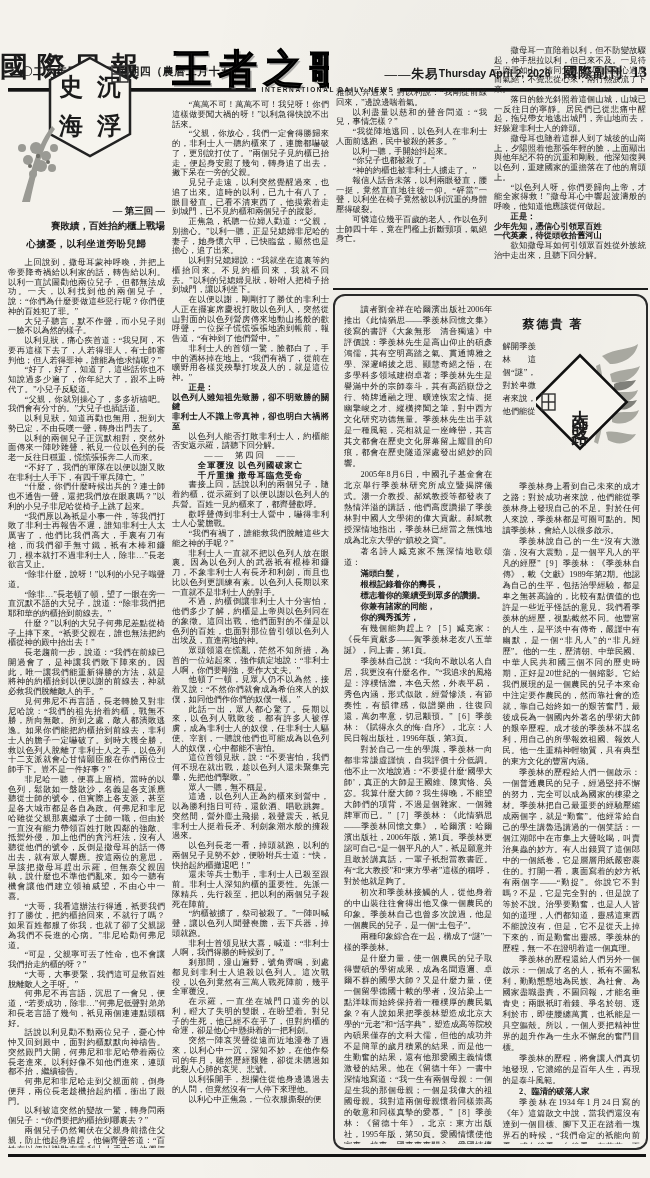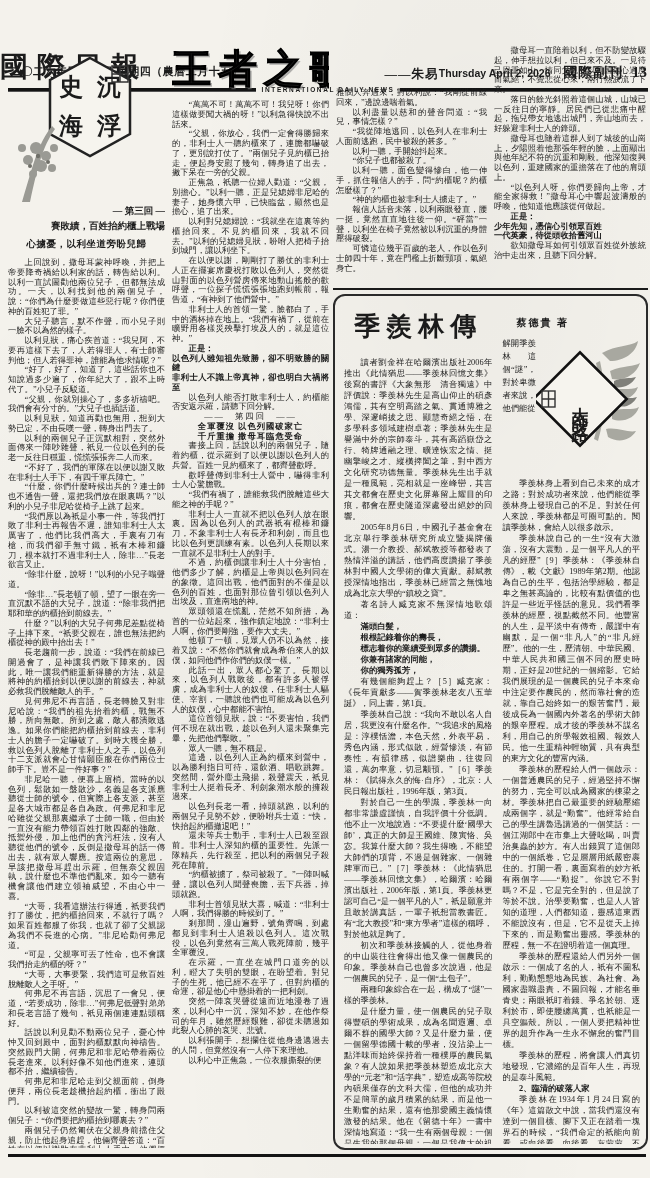--- a/index.html
+++ b/index.html
@@ -46,21 +46,21 @@
   .bottom-rule{position:absolute;left:8px;top:1154px;width:638px;height:2.5px;background:#141414;}
   
   .jbox{position:absolute;left:333px;top:294px;width:315px;height:856px;border:2px solid #2a2a2a;border-radius:12px;
     box-sizing:border-box;padding:8px 6px 4px 9px;overflow:hidden;}
   .jbox-cols{display:flex;gap:10px;height:100%;}
   .jcolA{width:151px;overflow:hidden;}
   .jcolB{width:140px;overflow:hidden;}
   .jcolA p,.jcolB p{margin:0;font-size:8.3px;line-height:11px;text-align:justify;text-indent:2em;}
   .jcolA p.b,.jcolB p.b{font-weight:bold;}
   .j-title{font-size:26px;font-weight:900;letter-spacing:6px;text-align:center;white-space:nowrap;margin:5px 0 13px;}
-  .j-author{font-size:10px;font-weight:bold;letter-spacing:2px;margin:12px 0 7px 14px;}
+  .j-author{font-size:12px;font-weight:bold;letter-spacing:2px;margin:12px 0 7px 20px;}
   .jb-top{display:flex;margin-bottom:3px;}
   .jb-intro{width:36px;font-size:8.3px;line-height:13px;text-align:justify;}
   .d-logo{position:relative;width:104px;height:138px;flex:none;}
   .d-logo svg{position:absolute;left:0;top:0;}
   .d-chars{position:absolute;left:14px;top:8px;width:60px;height:120px;display:flex;align-items:center;justify-content:center;
     writing-mode:vertical-rl;font-size:17px;font-weight:900;letter-spacing:6px;}
 </style>
 </head>
 <body>
 
@@ -146,20 +146,21 @@
         <p>以利被這突然的變故一驚，轉身問兩個兒子：“你們要把約櫃抬到哪裏去？”</p>
         <p>兩個兒子仍然匍伏在父親身前擋住父親，防止他起身追趕，他倆齊聲答道：“百姓在以便以謝敗在非利士人手中，他們便打發人來將耶和華的約櫃抬上去。為了確保約櫃的安全，我們願意一同前往。”</p>
       </div>
   </div>
 
   <div class="col c2">
     <div class="s1-title">王者之歌</div>
     <div>
         <p>“萬萬不可！萬萬不可！我兒呀！你們這樣做要闖大禍的呀！”以利急得快說不出話來。</p>
         <p>“父親，你放心，我們一定會得勝歸來的，非利士人一聽約櫃來了，連膽都嚇破了，更別說打仗了。”兩個兒子見約櫃已抬走，便起身安慰了幾句，轉身追了出去，撇下呆在一旁的父親。</p>
+        <p>見兒子走遠，以利突然覺醒過來，也追了出來。這時的以利，已九十有八了，眼目發直，已看不清東西了，他摸索着走到城門，已不見約櫃和兩個兒子的蹤影。</p>
         <p>正焦急，衹聽一位婦人勸道：“父親，別擔心。”以利一聽，正是兒媳婦非尼哈的妻子，她身懷六甲，已快臨盆，顯然也是擔心，追了出來。</p>
         <p>以利對兒媳婦說：“我就坐在這裏等約櫃抬回來。不見約櫃回來，我就不回去。”以利的兒媳婦見狀，吩咐人把椅子抬到城門，讓以利坐下。</p>
         <p>在以便以謝，剛剛打了勝仗的非利士人正在擺宴席慶祝打敗以色列人，突然從山對面的以色列營房傳來地動山搖般的歡呼聲，一位探子慌慌張張地跑到帳前，報告道，“有神到了他們營中。”</p>
         <p>非利士人的首領一驚，臉都白了，手中的酒杯掉在地上。“我們有禍了，從前在曠野用各樣災殃擊打埃及人的，就是這位神。”</p>
         <p class="b">正是：</p>
         <p class="b ni">以色列人雖知祖先致勝，卻不明致勝的關鍵</p>
         <p class="b ni">非利士人不識上帝真神，卻也明白大禍將至</p>
         <p>以色列人能否打敗非利士人，約櫃能否安返示羅，請聽下回分解。</p>
         <p class="c">——　第四回　——</p>
         <p class="bc">全軍覆沒 以色列國破家亡</p>
@@ -188,21 +189,20 @@
   </div>
 
   <div class="col c3">
     <div class="s1-author">——朱易</div>
     <div>
         <p class="ni">雅憫人奔過來，對以利說：“我剛從前線回來，”邊說邊喘着氣。</p>
         <p>以利盡量以慈和的聲音問道：“我兒，事情怎樣？”</p>
         <p>“我從陣地逃回，以色列人在非利士人面前逃跑，民中被殺的甚多。”</p>
         <p>以利一聽，手開始抖起來。</p>
         <p>“你兒子也都被殺了。”</p>
-        <p>以利一聽，面色變得慘白，他一伸手，抓住報信人的手，問“約櫃呢？約櫃怎麼樣了？”</p>
         <p>“神的約櫃也被非利士人擄走了。”</p>
         <p>報信人話音未落，以利兩眼發直，腰一挺，竟然直直地往後一仰。“砰當”一聲，以利坐在椅子竟然被以利沉重的身體壓得破裂。</p>
         <p>可憐這位幾乎百歲的老人，作以色列士師四十年，竟在門檻上折斷頸項，氣絕身亡。</p>
       </div>
   </div>
 
   <div class="col c4">
     <div>
         <p>撒母耳一直陪着以利，但不防變故驟起，伸手想拉以利，但已來不及。一見待己恩重如山、情同父親的以利因傷心過度而氣絕，不覺悲從心來，兩行熱淚流了下來。</p>
         <p>落日的餘光斜照着這個山城，山城已一反往日的寧靜。居民們已從悲痛中醒起，拖兒帶女地逃出城門，奔山地而去，好躲避非利士人的鋒頭。</p>
@@ -213,21 +213,20 @@
         <p class="b ni">一代英豪，待從頭收拾舊河山</p>
         <p>欲知撒母耳如何引領眾百姓從外族統治中走出來，且聽下回分解。</p>
       </div>
   </div>
 
   <div class="rule34"></div>
 
   <div class="jbox">
     <div class="jbox-cols">
       <div class="jcolA">
-        <div class="j-title">季羨林傳</div>
         <div>
             <p>讀者劉金祥在哈爾濱出版社2006年推出《此情猶思——季羨林回憶文集》後寫的書評《大象無形　清音獨遠》中評價說：季羨林先生是高山仰止的碩彥鴻儒，其有空明高踏之氣、貫通博雅之學、深邃峭拔之思、顯慧奇絕之悟，在多學科多領域建樹卓著；季羨林先生是譽滿中外的宗師泰斗，其有高蹈嶽岱之行、犄牌通融之理、曠達恢宏之情、挺幽擎峻之才、縱橫捭闔之筆，對中西方文化研究功德無量。季羨林先生出手就是一種風範，亮相就是一座峰巒，其言其文都會在歷史文化屏幕留上耀目的印痕，都會在歷史隧道深處發出絕妙的回響。</p>
             <p>2005年8月6日，中國孔子基金會在北京舉行季羨林研究所成立暨揭牌儀式。湯一介教授、郝斌教授等都發表了熱情洋溢的講話，他們高度讚揚了季羨林對中國人文學術的偉大貢獻。郝斌教授深情地指出，季羨林已經當之無愧地成為北京大學的“鎮校之寶”。</p>
             <p>著名詩人臧克家不無深情地歌頌道：</p>
             <p class="b">滿頭白髮，</p>
             <p class="b">根根記錄着你的壽長，</p>
             <p class="b">標志着你的業績受到眾多的讚揚。</p>
             <p class="b">你兼有諸家的同能，</p>
             <p class="b">你的獨秀孤芳，</p>
             <p>有幾個能夠趕上？［5］臧克家：《長年貢獻多——賀季羨林老友八五華誕》，同上書，第1頁。</p>

